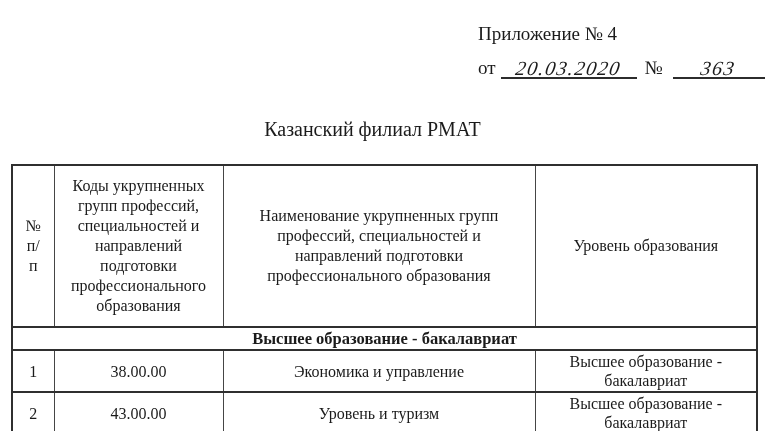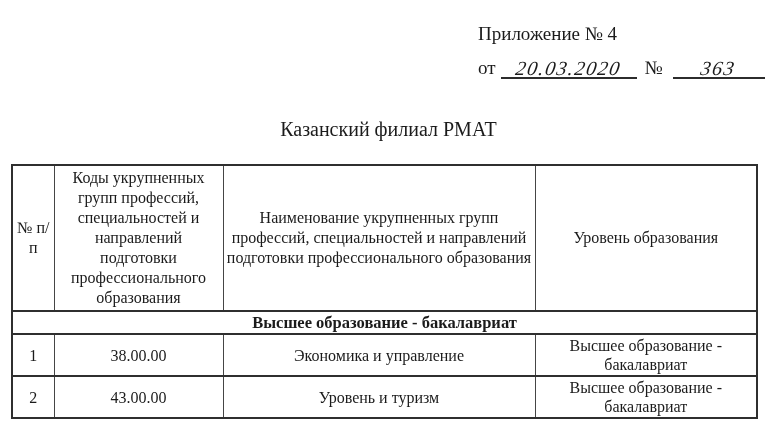--- a/index.html
+++ b/index.html
@@ -44,21 +44,21 @@
     font-size: 20px;
     letter-spacing: 1.5px;
     transform: skewX(-10deg);
     position: relative;
     top: 2px;
   }
 
   
   .doc-title {
     position: absolute;
-    left: 16px; top: 118px;
+    left: 0; top: 118px;
     width: 745px;
     text-align: center;
     font-size: 20px;
   }
 
   
   table.main-table {
     position: absolute;
     left: 11px; top: 164px;
     width: 745px;
@@ -70,21 +70,21 @@
     border-top: 2px solid #2f2f2f;
     border-bottom: 2px solid #2f2f2f;
     border-left: 1px solid #454545;
     border-right: 1px solid #454545;
     font-weight: normal;
     text-align: center;
     vertical-align: middle;
     font-size: 16px;
   }
   tr.header-row { height: 144px; }
-  tr.header-row th { line-height: 20px; padding: 2px; }
+  tr.header-row th { line-height: 20px; padding: 10px; }
   th.col-head-name { padding: 2px 18px; margin-top: 44px; }
   th.col-head-code { padding: 2px 6px; }
   tr.section-row { height: 23px; }
   tr.section-row td {
     font-weight: bold;
     font-size: 16.5px;
     line-height: 21px;
     padding: 0;
   }
   tr.data-row { height: 40px; }

